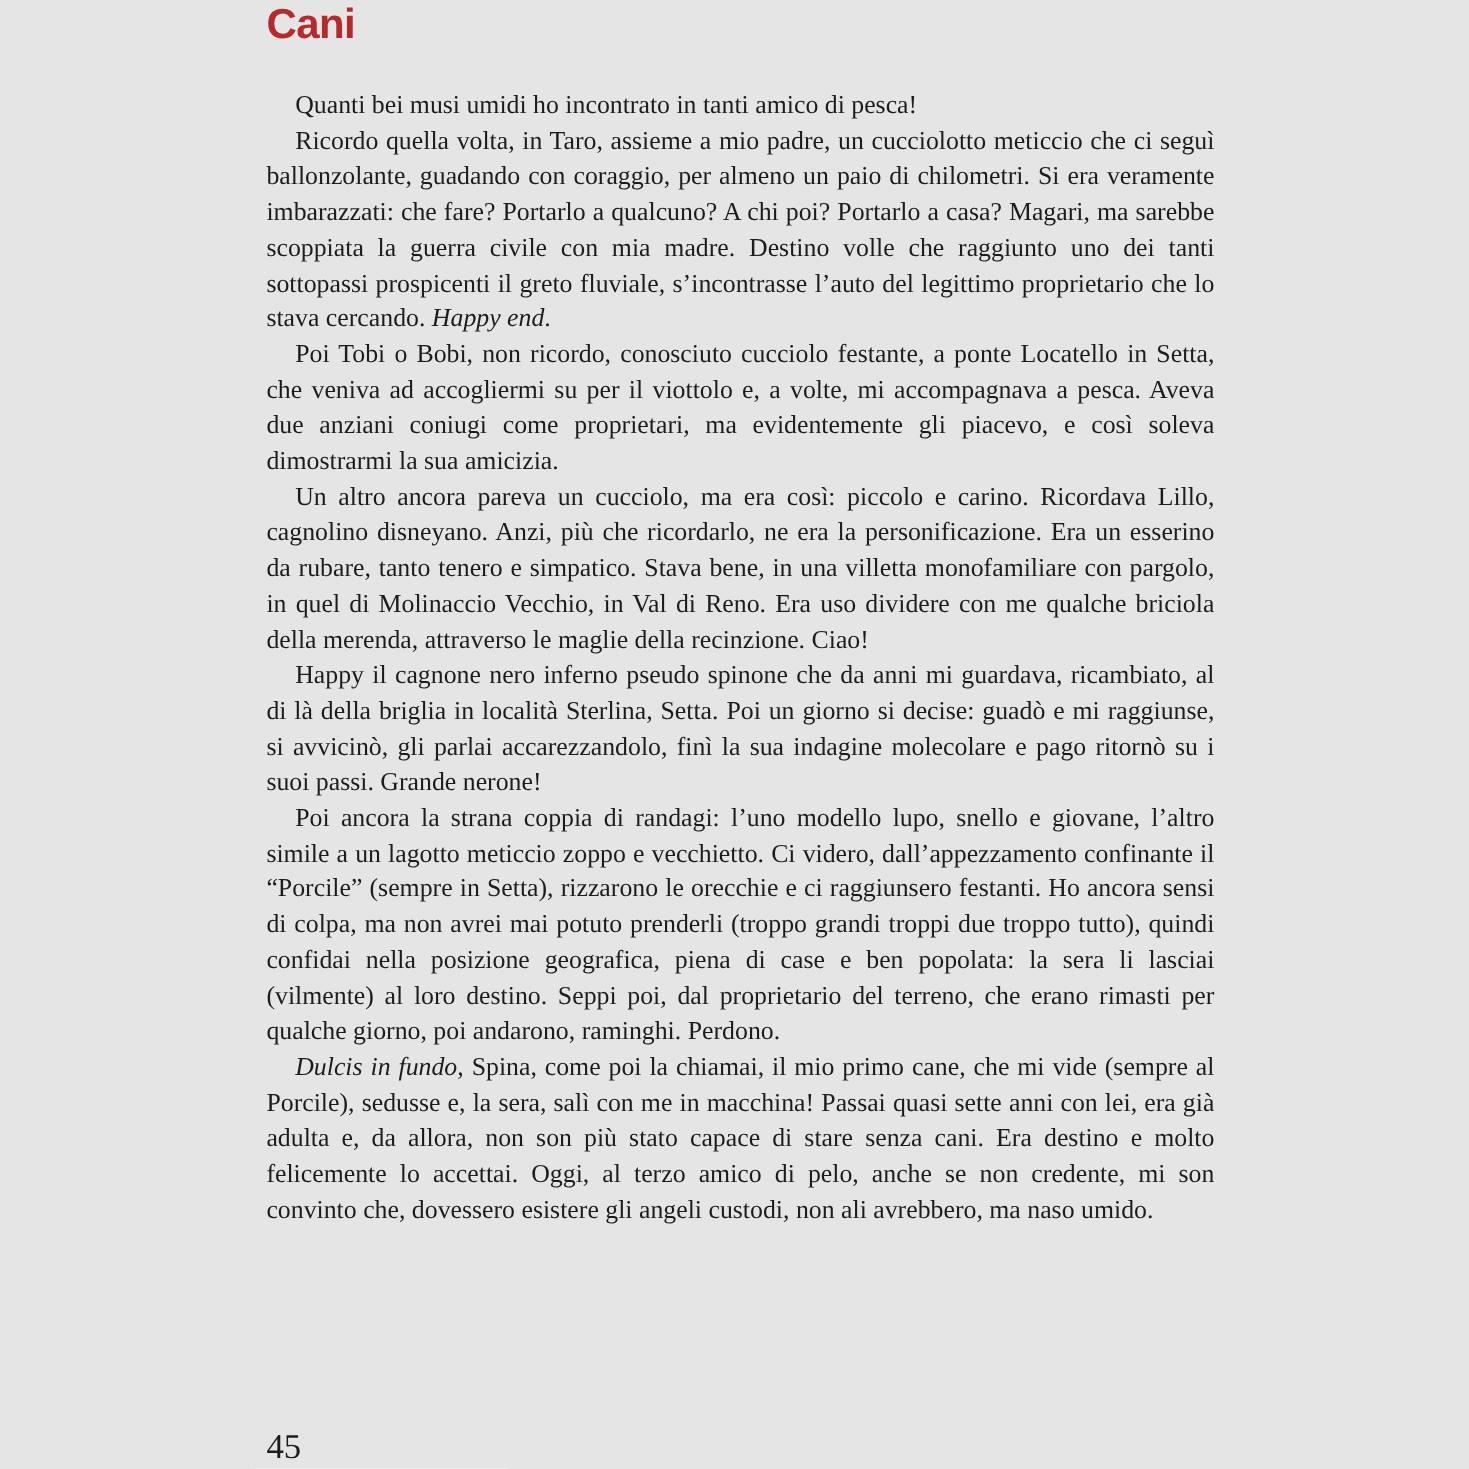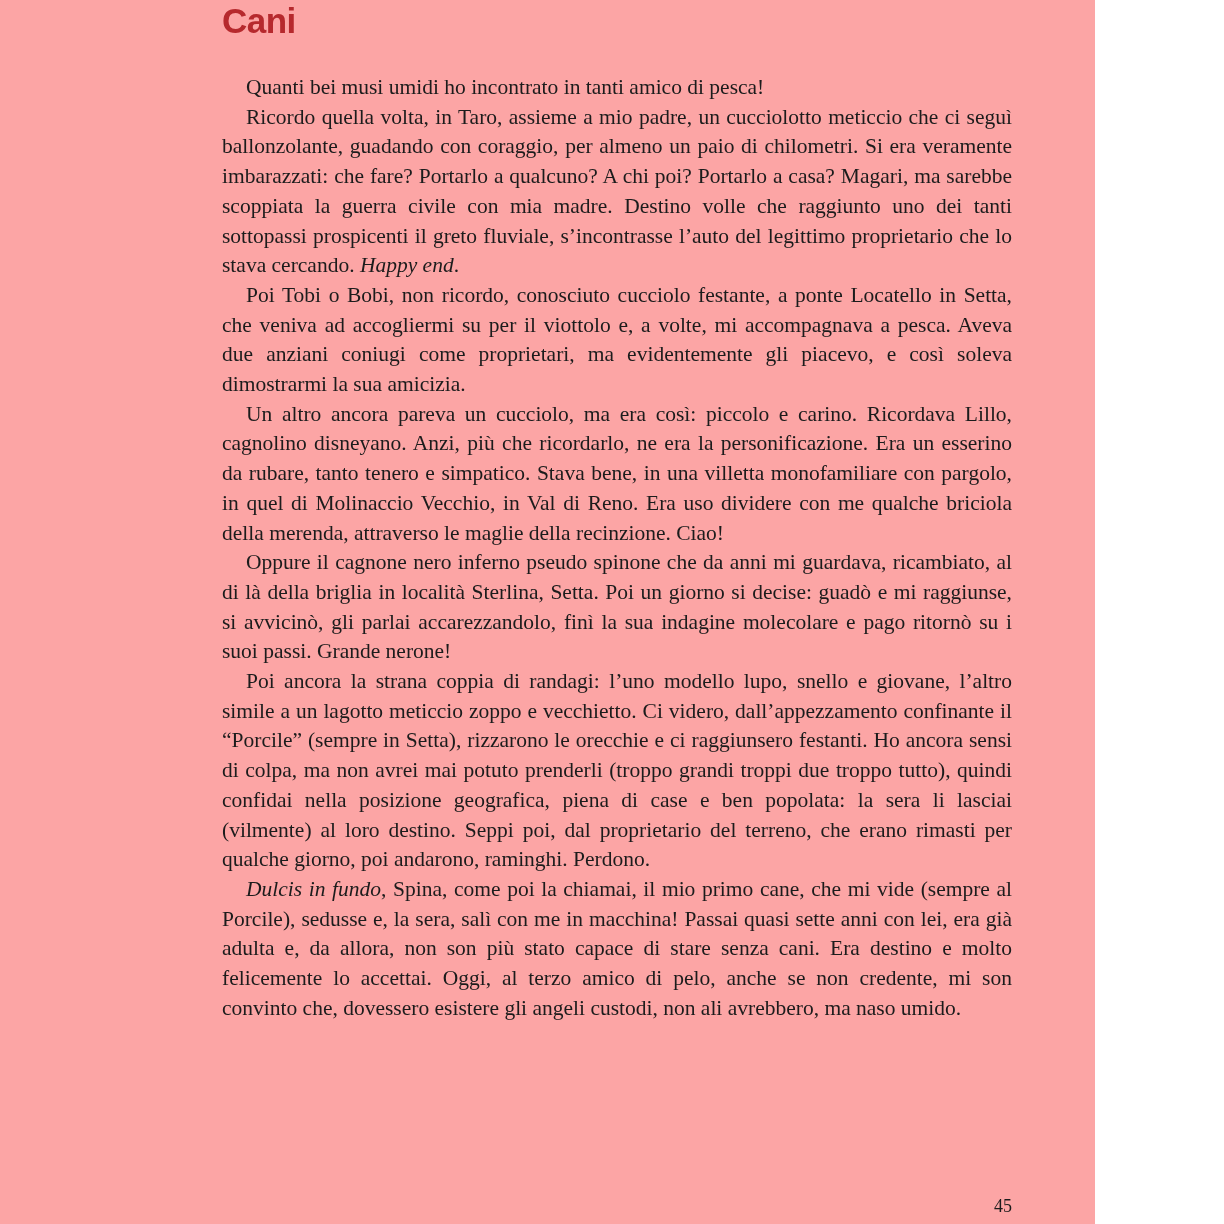--- a/index.html
+++ b/index.html
@@ -1,20 +1,20 @@
 <!DOCTYPE html>
 <html lang="it"><head>
 <meta charset="utf-8">
 <style>
   html, body { margin: 0; padding: 0; background: #ffffff; }
   .page {
     position: relative;
-    width: 1095px;
+    width: 1224px;
     height: 1224px;
-    background: #fca5a5;
+    background: #e5e5e5;
     font-family: "Liberation Serif", serif;
     color: #1c1c1c;
     overflow: hidden;
   }
   .content {
     position: absolute;
     left: 222px;
     top: 2px;
     width: 790px;
   }
@@ -32,35 +32,35 @@
     text-indent: 24px;
     font-size: 21.5px;
     line-height: 29.7px;
   }
   .body-text em { }
   .page-number {
     position: absolute;
     left: 222px;
     top: 1192px;
     width: 790px;
-    text-align: right;
-    font-size: 18px;
+    text-align: left;
+    font-size: 29px;
     line-height: 28px;
   }
 </style>
 </head>
 <body>
 
 <div class="page">
   <div class="content">
     <h1 class="chapter-title" style="color: rgb(182, 41, 45);">Cani</h1>
     <div class="body-text">
         <p><span>Quanti bei musi umidi ho incontrato in tanti amico di pesca!</span></p>
         <p><span>Ricordo quella volta, in Taro, assieme a mio padre, un cucciolotto meticcio che ci seguì ballonzolante, guadando con coraggio, per almeno un paio di chilometri. Si era veramente imbarazzati: che fare? Portarlo a qualcuno? A chi poi? Portarlo a casa? Magari, ma sarebbe scoppiata la guerra civile con mia madre. Destino volle che raggiunto uno dei tanti sottopassi prospicenti il greto fluviale, s’incontrasse l’auto del legittimo proprietario che lo stava cercando. </span><em>Happy end</em><span>.</span></p>
         <p><span>Poi Tobi o Bobi, non ricordo, conosciuto cucciolo festante, a ponte Locatello in Setta, che veniva ad accogliermi su per il viottolo e, a volte, mi accompagnava a pesca. Aveva due anziani coniugi come proprietari, ma evidentemente gli piacevo, e così soleva dimostrarmi la sua amicizia.</span></p>
         <p><span>Un altro ancora pareva un cucciolo, ma era così: piccolo e carino. Ricordava Lillo, cagnolino disneyano. Anzi, più che ricordarlo, ne era la personificazione. Era un esserino da rubare, tanto tenero e simpatico. Stava bene, in una villetta monofamiliare con pargolo, in quel di Molinaccio Vecchio, in Val di Reno. Era uso dividere con me qualche briciola della merenda, attraverso le maglie della recinzione. Ciao!</span></p>
-        <p><span>Oppure il cagnone nero inferno pseudo spinone che da anni mi guardava, ricambiato, al di là della briglia in località Sterlina, Setta. Poi un giorno si decise: guadò e mi raggiunse, si avvicinò, gli parlai accarezzandolo, finì la sua indagine molecolare e pago ritornò su i suoi passi. Grande nerone!</span></p>
+        <p><span>Happy il cagnone nero inferno pseudo spinone che da anni mi guardava, ricambiato, al di là della briglia in località Sterlina, Setta. Poi un giorno si decise: guadò e mi raggiunse, si avvicinò, gli parlai accarezzandolo, finì la sua indagine molecolare e pago ritornò su i suoi passi. Grande nerone!</span></p>
         <p><span>Poi ancora la strana coppia di randagi: l’uno modello lupo, snello e giovane, l’altro simile a un lagotto meticcio zoppo e vecchietto. Ci videro, dall’appezzamento confinante il “Porcile” (sempre in Setta), rizzarono le orecchie e ci raggiunsero festanti. Ho ancora sensi di colpa, ma non avrei mai potuto prenderli (troppo grandi troppi due troppo tutto), quindi confidai nella posizione geografica, piena di case e ben popolata: la sera li lasciai (vilmente) al loro destino. Seppi poi, dal proprietario del terreno, che erano rimasti per qualche giorno, poi andarono, raminghi. Perdono.</span></p>
         <p><em>Dulcis in fundo</em><span>, Spina, come poi la chiamai, il mio primo cane, che mi vide (sempre al Porcile), sedusse e, la sera, salì con me in macchina! Passai quasi sette anni con lei, era già adulta e, da allora, non son più stato capace di stare senza cani. Era destino e molto felicemente lo accettai. Oggi, al terzo amico di pelo, anche se non credente, mi son convinto che, dovessero esistere gli angeli custodi, non ali avrebbero, ma naso umido.</span></p>
       </div>
   </div>
   <div class="page-number">45</div>
 </div>
 
 </body></html>

